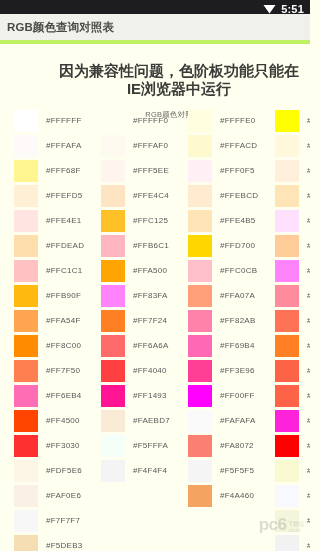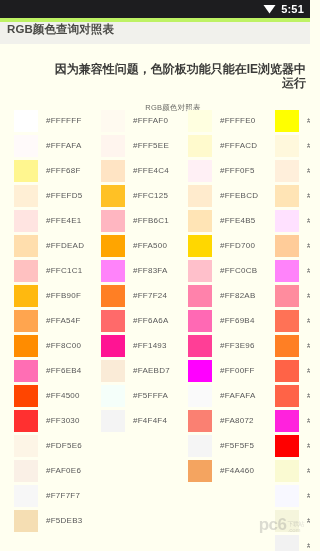--- a/index.html
+++ b/index.html
@@ -46,47 +46,48 @@
     color: #ffffff;
     font-size: 11px;
     font-weight: bold;
     letter-spacing: 0.2px;
     line-height: 1;
   }
 
   
   .appbar {
     position: absolute;
-    top: 22px; left: 0;
+    top: 14px; left: 0;
     width: 310px;
     height: 26px;
     background: #f1f1ec;
     display: flex;
+    align-items: center;
     box-sizing: border-box;
     padding-left: 7px;
   }
   .appbar-title {
     font-size: 11.5px;
     font-weight: bold;
     color: #4a4a46;
     letter-spacing: 0.1px;
   }
 
   
   .webview {
     position: absolute;
     top: 44px; left: 0;
     width: 310px;
     height: 507px;
     background: #FFFFF0;
     overflow: hidden;
   }
   .notice {
-    text-align: right;
-    font-size: 12px;
+    text-align: center;
+    font-size: 15px;
     font-weight: bold;
     color: #3b3b39;
     padding-top: 18px;
     padding-left: 52px;
     padding-right: 4px;
     box-sizing: border-box;
     line-height: 1.2;
   }
   .subtitle {
     text-align: center;
@@ -221,20 +222,24 @@
           </div>
           <div class="cell">
             <span class="swatch" style="background: rgb(255, 165, 79);"></span>
             <span class="hexlabel">#FFA54F</span>
           </div>
           <div class="cell">
             <span class="swatch" style="background: rgb(255, 140, 0);"></span>
             <span class="hexlabel">#FF8C00</span>
           </div>
           <div class="cell">
+            <span class="swatch" style="background: rgb(255, 127, 80);"></span>
+            <span class="hexlabel">#FF7F50</span>
+          </div>
+          <div class="cell">
             <span class="swatch" style="background: rgb(255, 110, 180);"></span>
             <span class="hexlabel">#FF6EB4</span>
           </div>
           <div class="cell">
             <span class="swatch" style="background: rgb(255, 69, 0);"></span>
             <span class="hexlabel">#FF4500</span>
           </div>
           <div class="cell">
             <span class="swatch" style="background: rgb(255, 48, 48);"></span>
             <span class="hexlabel">#FF3030</span>
@@ -251,20 +256,24 @@
             <span class="swatch" style="background: rgb(247, 247, 247);"></span>
             <span class="hexlabel">#F7F7F7</span>
           </div>
           <div class="cell">
             <span class="swatch" style="background: rgb(245, 222, 179);"></span>
             <span class="hexlabel">#F5DEB3</span>
           </div>
         </div>
         <div class="col">
           <div class="cell">
+            <span class="swatch" style="background: rgb(255, 255, 240);"></span>
+            <span class="hexlabel">#FFFFF0</span>
+          </div>
+          <div class="cell">
             <span class="swatch" style="background: rgb(255, 250, 240);"></span>
             <span class="hexlabel">#FFFAF0</span>
           </div>
           <div class="cell">
             <span class="swatch" style="background: rgb(255, 245, 238);"></span>
             <span class="hexlabel">#FFF5EE</span>
           </div>
           <div class="cell">
             <span class="swatch" style="background: rgb(255, 228, 196);"></span>
             <span class="hexlabel">#FFE4C4</span>
@@ -287,20 +296,24 @@
           </div>
           <div class="cell">
             <span class="swatch" style="background: rgb(255, 127, 36);"></span>
             <span class="hexlabel">#FF7F24</span>
           </div>
           <div class="cell">
             <span class="swatch" style="background: rgb(255, 106, 106);"></span>
             <span class="hexlabel">#FF6A6A</span>
           </div>
           <div class="cell">
+            <span class="swatch" style="background: rgb(255, 64, 64);"></span>
+            <span class="hexlabel">#FF4040</span>
+          </div>
+          <div class="cell">
             <span class="swatch" style="background: rgb(255, 20, 147);"></span>
             <span class="hexlabel">#FF1493</span>
           </div>
           <div class="cell">
             <span class="swatch" style="background: rgb(250, 235, 215);"></span>
             <span class="hexlabel">#FAEBD7</span>
           </div>
           <div class="cell">
             <span class="swatch" style="background: rgb(245, 255, 250);"></span>
             <span class="hexlabel">#F5FFFA</span>
@@ -331,20 +344,24 @@
             <span class="swatch" style="background: rgb(255, 228, 181);"></span>
             <span class="hexlabel">#FFE4B5</span>
           </div>
           <div class="cell">
             <span class="swatch" style="background: rgb(255, 215, 0);"></span>
             <span class="hexlabel">#FFD700</span>
           </div>
           <div class="cell">
             <span class="swatch" style="background: rgb(255, 192, 203);"></span>
             <span class="hexlabel">#FFC0CB</span>
+          </div>
+          <div class="cell">
+            <span class="swatch" style="background: rgb(255, 160, 122);"></span>
+            <span class="hexlabel">#FFA07A</span>
           </div>
           <div class="cell">
             <span class="swatch" style="background: rgb(255, 130, 171);"></span>
             <span class="hexlabel">#FF82AB</span>
           </div>
           <div class="cell">
             <span class="swatch" style="background: rgb(255, 105, 180);"></span>
             <span class="hexlabel">#FF69B4</span>
           </div>
           <div class="cell">

